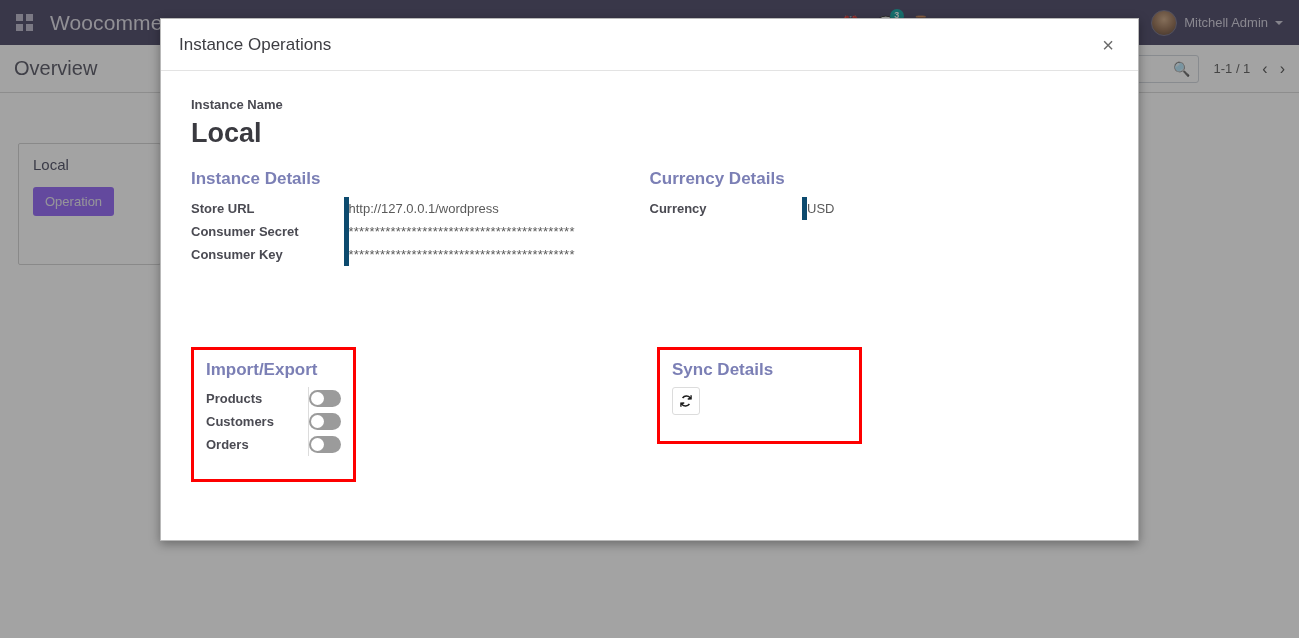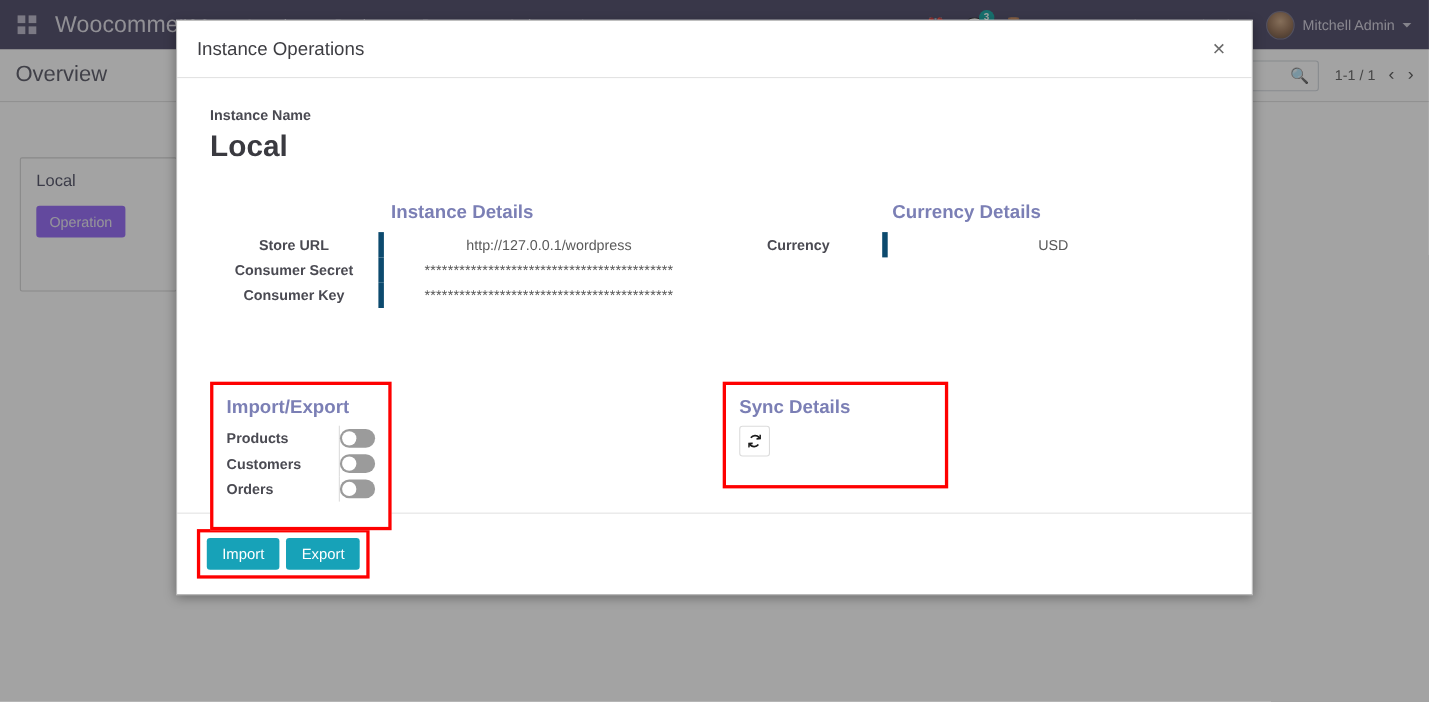--- a/index.html
+++ b/index.html
@@ -124,21 +124,21 @@
   .modal-body { flex: 1 1 auto; padding: 26px 30px 10px 30px; position: relative; }
   .modal-footer {
     flex: none; height: 74px;
     border-top: 1px solid #e3e3e3;
     display: flex; align-items: center; padding: 0 18px;
   }
 
   .field-label-small { font-size: 13px; font-weight: bold; color: #4a4a52; }
   .record-title { font-size: 27px; font-weight: bold; color: #3a3a40; margin-top: 6px; }
 
-  .two-col { display: flex; margin-top: 34px; text-align: center; }
+  .two-col { display: flex; margin-top: 20px; }
   .col { width: 460px; }
   .col.right { margin-left: 0; }
   .group-title {
     font-size: 17px; font-weight: bold; color: #7b7fb5;
     margin-bottom: 8px;
   }
   table.fields { border-collapse: collapse; width: 100%; }
   table.fields td { padding: 4px 0; vertical-align: middle; font-size: 13px; }
   td.flabel { width: 155px; font-weight: bold; color: #4a4a52; white-space: nowrap; }
   td.fvalue {
@@ -333,22 +333,16 @@
         <button class="sync-btn">
           <svg width="14" height="14" viewBox="0 0 16 16" aria-hidden="true">
             <path fill="#1c1c1c" d="M13.3 3.4a6.6 6.6 0 0 0-9.9.5l1.4 1.2a4.7 4.7 0 0 1 7.1-.4l-1.9.1 0 1.7 4.6-.3V1.4l-1.7.1z"></path>
             <path fill="#1c1c1c" d="M2.7 12.6a6.6 6.6 0 0 0 9.9-.5l-1.4-1.2a4.7 4.7 0 0 1-7.1.4l1.9-.1 0-1.7-4.6.3v4.8l1.7-.1z"></path>
           </svg>
         </button>
       </div>
 
     </div>
 
-    <div class="modal-footer">
-      <div class="footer-hl hl">
-        <button class="btn-teal">Import</button>
-        <button class="btn-teal">Export</button>
-      </div>
-    </div>
 
   </div>
 
 </div>
 
 </body></html>

